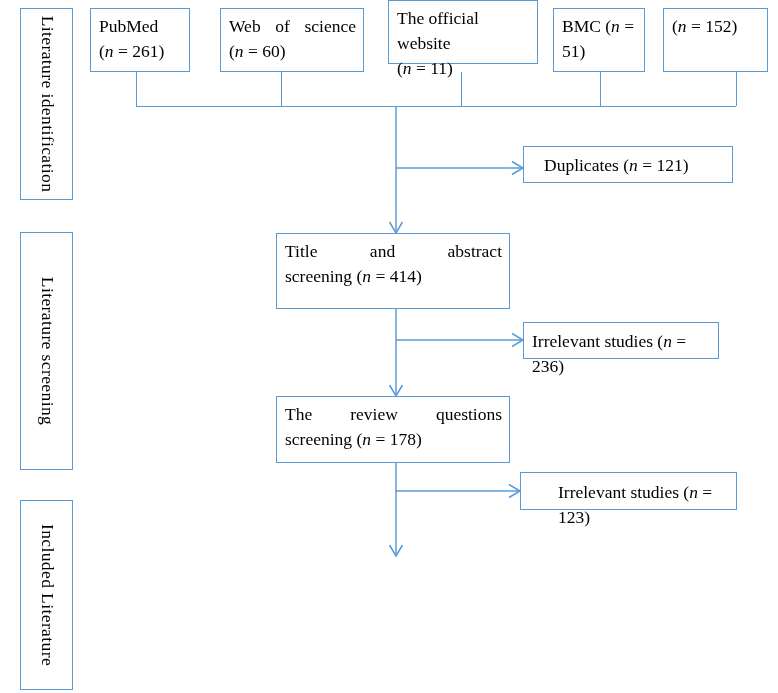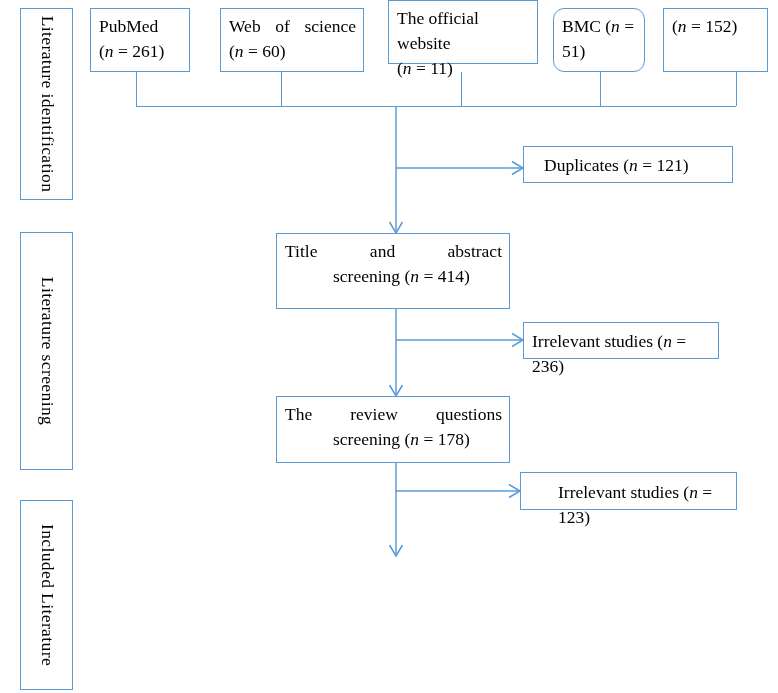--- a/index.html
+++ b/index.html
@@ -34,21 +34,20 @@
     padding: 5px 7px 4px 8px;
   }
   .box.justify .pad {
     text-align: justify;
     text-align-last: justify;
   }
   .box.justify .pad .lastline {
     text-align: right;
     text-align-last: left;
     display: block;
-    margin-left: 48px;
   }
   .box .pad .line1 {
     display: block;
   }
   .nitalic {
     font-style: italic;
   }
 
   
   .stage {
@@ -121,21 +120,21 @@
     </div>
   </div>
 
   <div class="box" style="left:372px; top:0; width:150px; height:64px;margin-left:16px;">
     <div class="pad">
       <span class="line1">The official website</span>
       <span><span>(</span><span class="nitalic">n</span><span> = 11)</span></span>
     </div>
   </div>
 
-  <div class="box" style="left:553px; top:8px; width:92px; height:64px;border-radius:11px;">
+  <div class="box" style="left:553px; top:8px; width:92px; height:64px;">
     <div class="pad">
       <span class="line1"><span>BMC (</span><span class="nitalic">n</span><span> =</span></span>
       <span>51)</span>
     </div>
   </div>
 
   <div class="box" style="left:663px; top:8px; width:105px; height:64px;">
     <div class="pad">
       <span><span>(</span><span class="nitalic">n</span><span> = 152)</span></span>
     </div>

